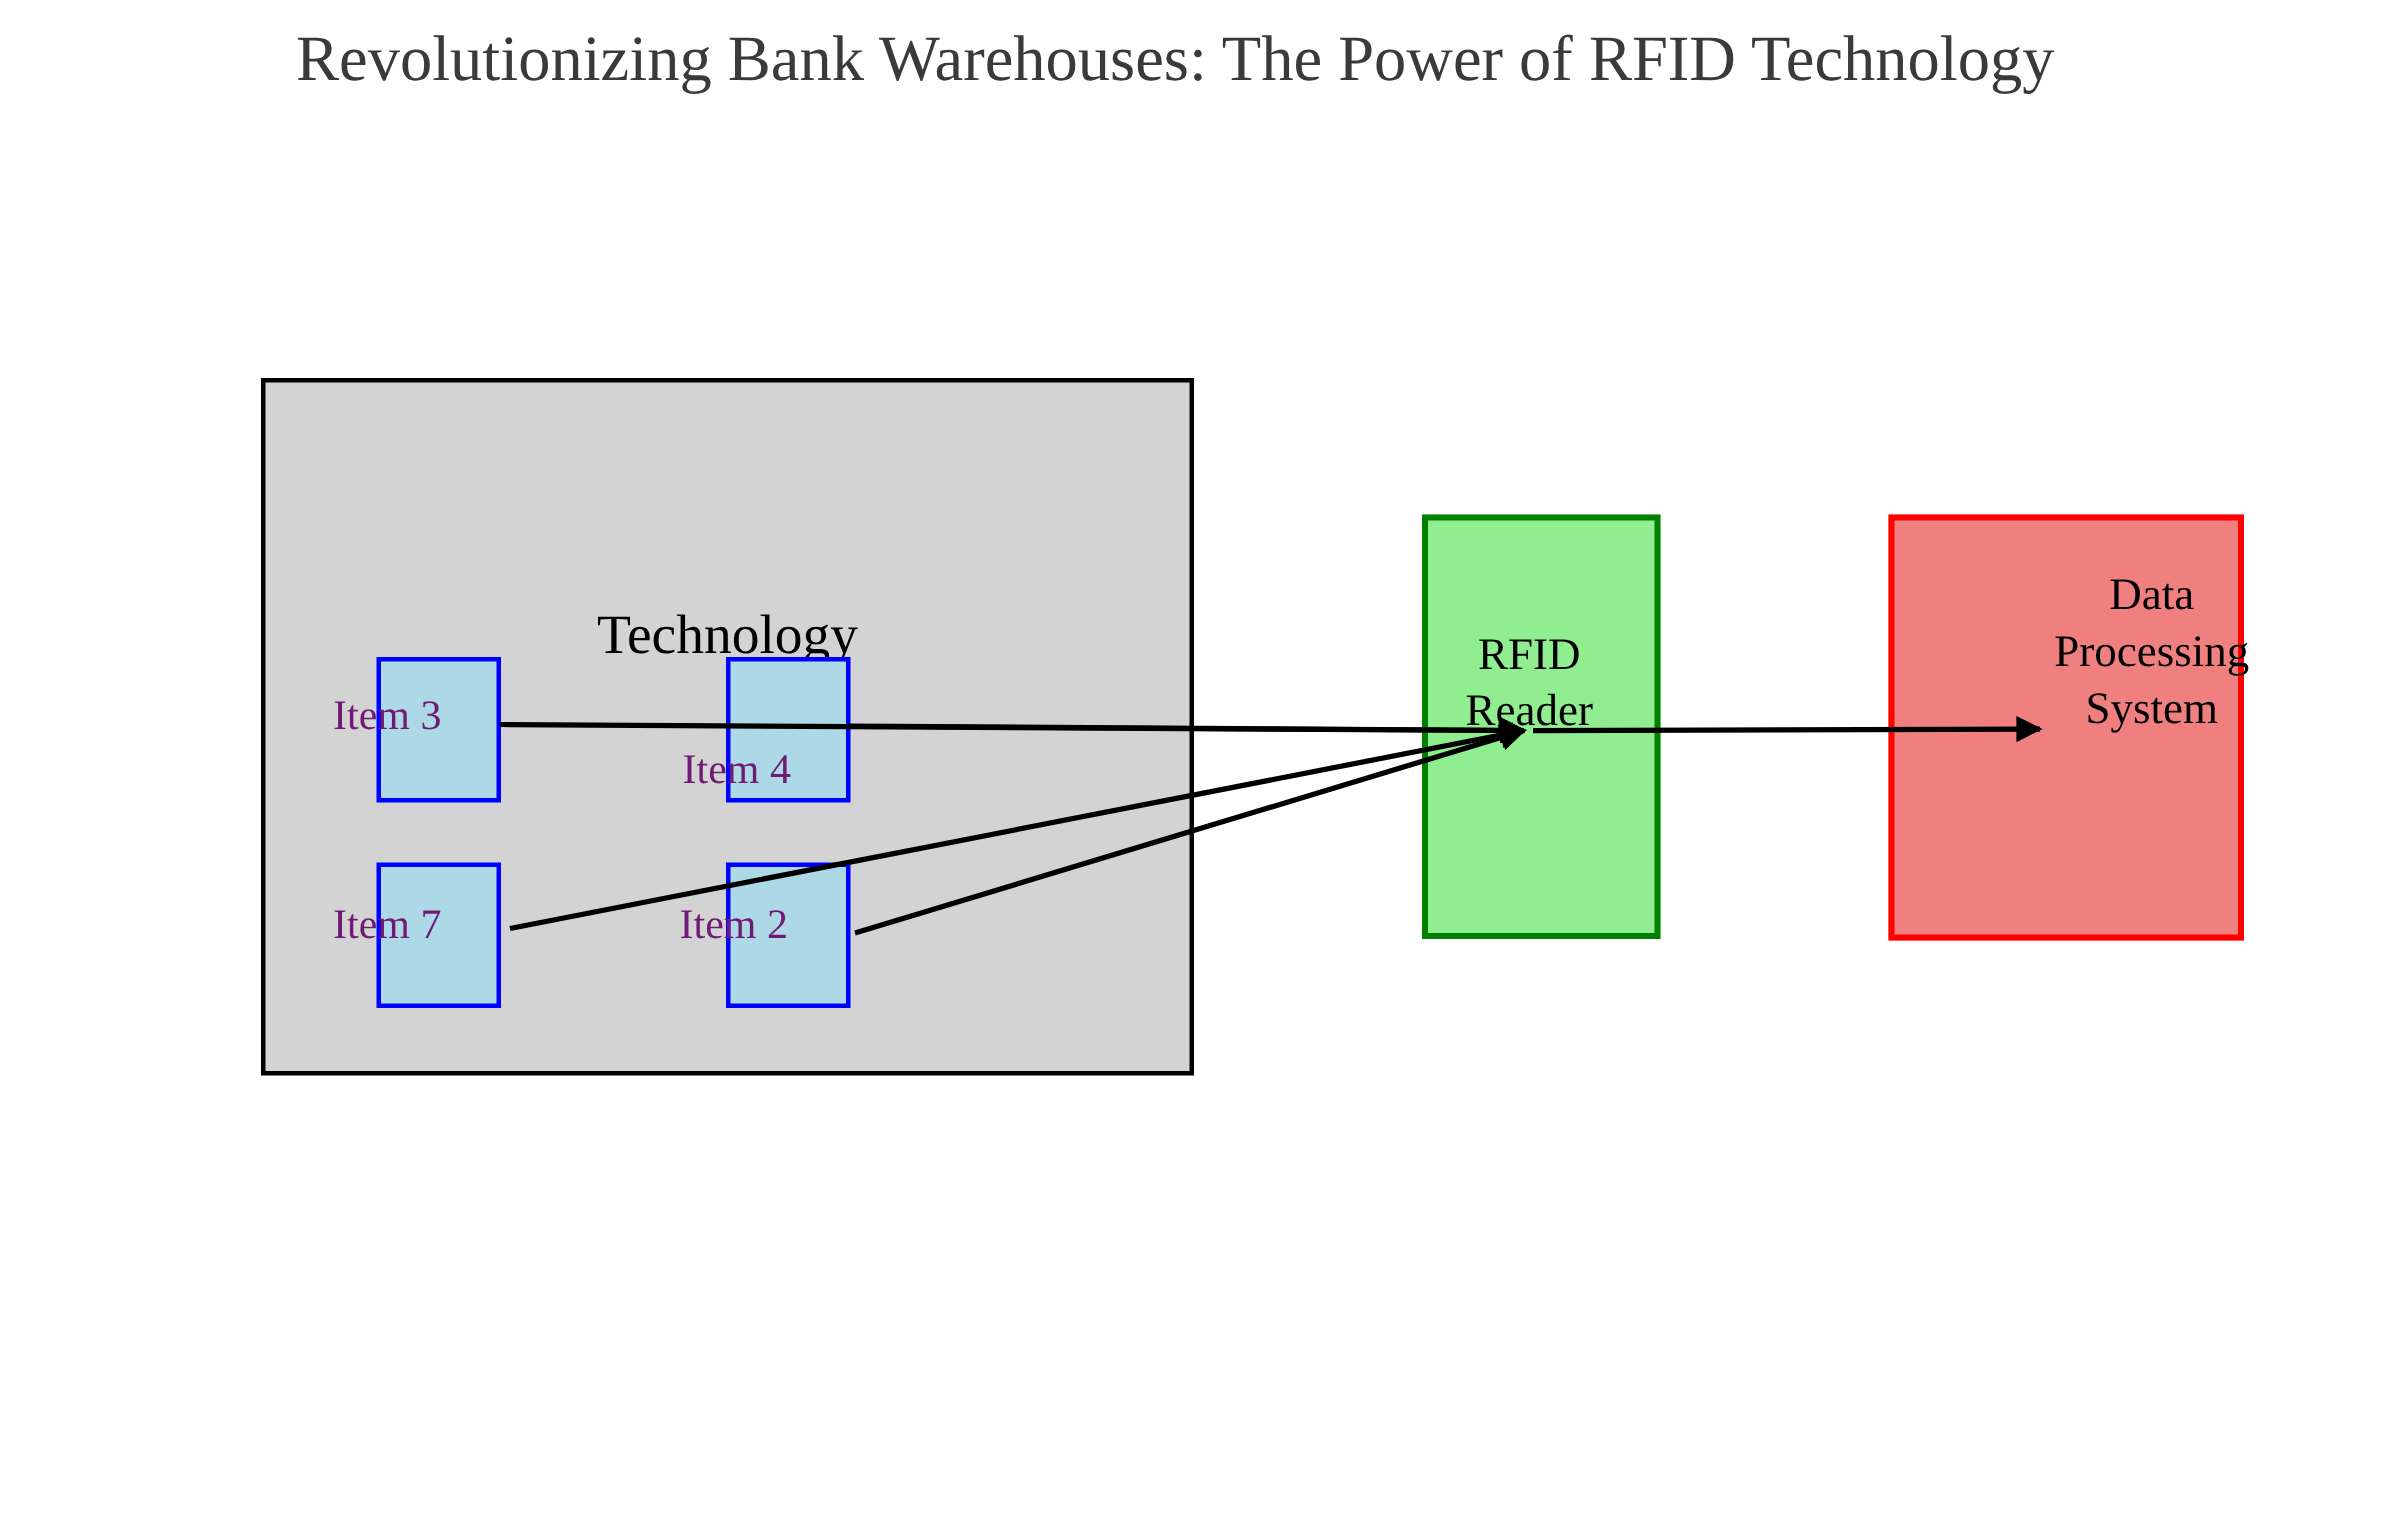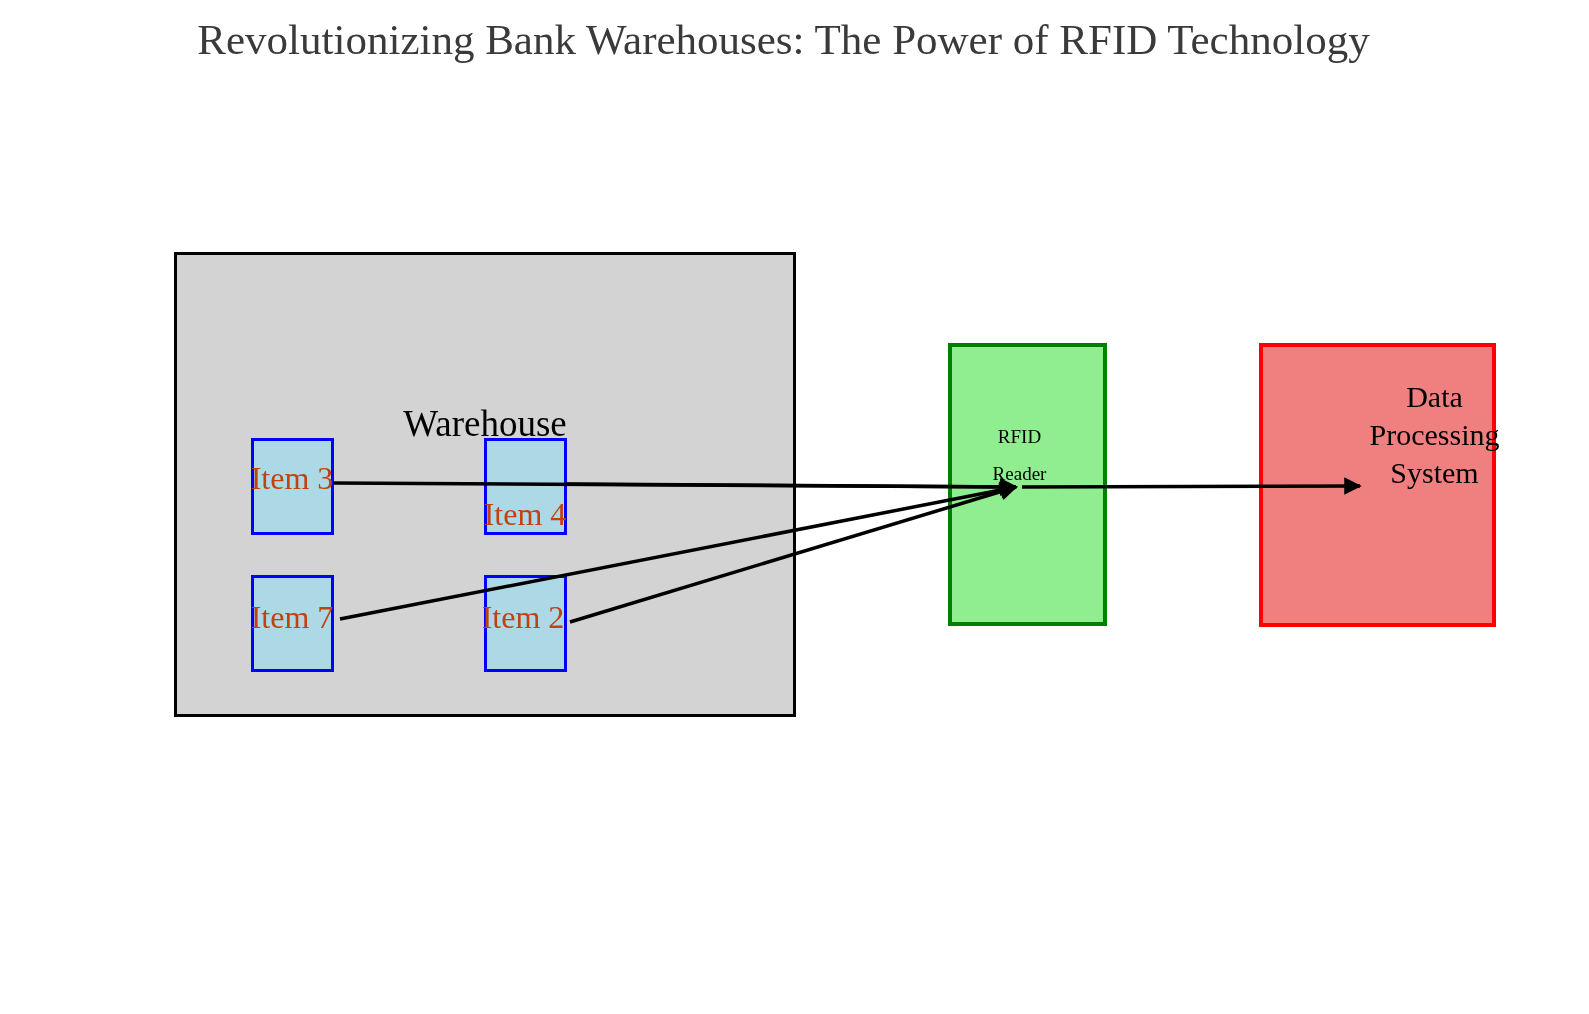--- a/index.html
+++ b/index.html
@@ -35,36 +35,36 @@
   .item-box{
     width:83px; height:97px;
     background:#add8e6; border:3px solid #0000ff;
   }
   #item-box-3{left:251px; top:438px;}
   #item-box-4{left:484px; top:438px;}
   #item-box-1{left:251px; top:575px;}
   #item-box-2{left:484px; top:575px;}
 
   .item-label{
-    width:140px; height:28px; text-align:center;
-    font-size:32px; line-height:28px; color:#c2410c; white-space:nowrap;
+    width:140px; height:28px; text-align:left;
+    font-size:28px; line-height:28px; color:#701a75; white-space:nowrap;
   }
   #item-label-3{left:222px; top:464px;}
   #item-label-4{left:455px; top:464px;margin-top:36px;}
   #item-label-1{left:222px; top:603px;}
   #item-label-2{left:453px; top:603px;}
 
   
   #rfid-reader-box{
     left:948px; top:343px; width:159px; height:283px;
     background:#90ee90; border:4px solid #008000;
   }
   #rfid-reader-label{
     left:948px; top:418px; width:143px;
-    text-align:center; font-size:19px; line-height:37px;
+    text-align:center; font-size:30px; line-height:37px;
     color:#000000; white-space:pre-line;
   }
 
   
   #data-processing-box{
     left:1259px; top:343px; width:237px; height:284px;
     background:#f08080; border:4px solid #ff0000;
   }
   #data-processing-label{
     left:1316px; top:378px; width:237px;
@@ -80,21 +80,21 @@
   .arrow-line{stroke:#000000; stroke-width:3.5; fill:none;}
 </style>
 </head>
 <body>
 
 <div id="canvas">
 
   <div id="title" class="abs">Revolutionizing Bank Warehouses: The Power of RFID Technology</div>
 
   <div id="warehouse-box" class="abs"></div>
-  <div id="warehouse-label" class="abs">Warehouse</div>
+  <div id="warehouse-label" class="abs">Technology</div>
 
   <div id="item-box-3" class="abs item-box"></div>
   <div id="item-box-4" class="abs item-box"></div>
   <div id="item-box-1" class="abs item-box"></div>
   <div id="item-box-2" class="abs item-box"></div>
 
   <div id="item-label-3" class="abs item-label">Item 3</div>
   <div id="item-label-4" class="abs item-label">Item 4</div>
   <div id="item-label-1" class="abs item-label">Item 7</div>
   <div id="item-label-2" class="abs item-label">Item 2</div>

